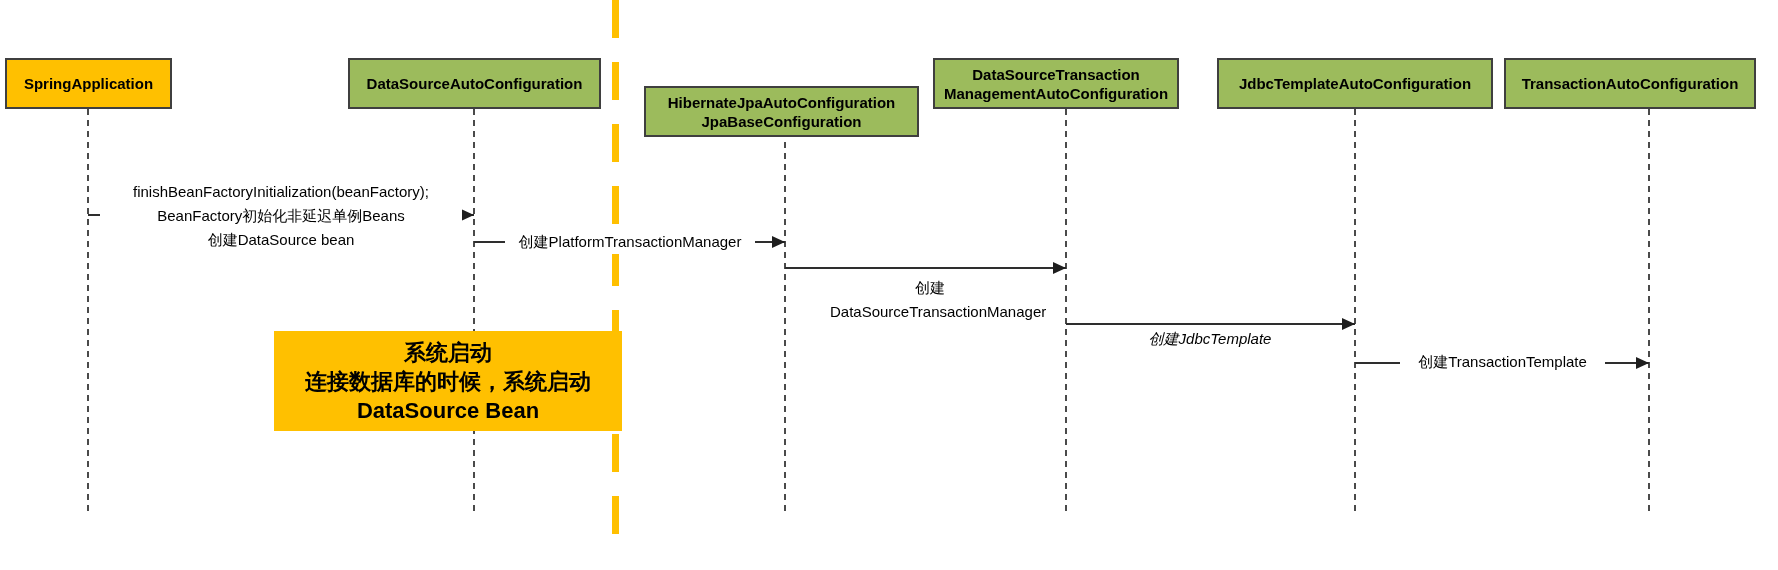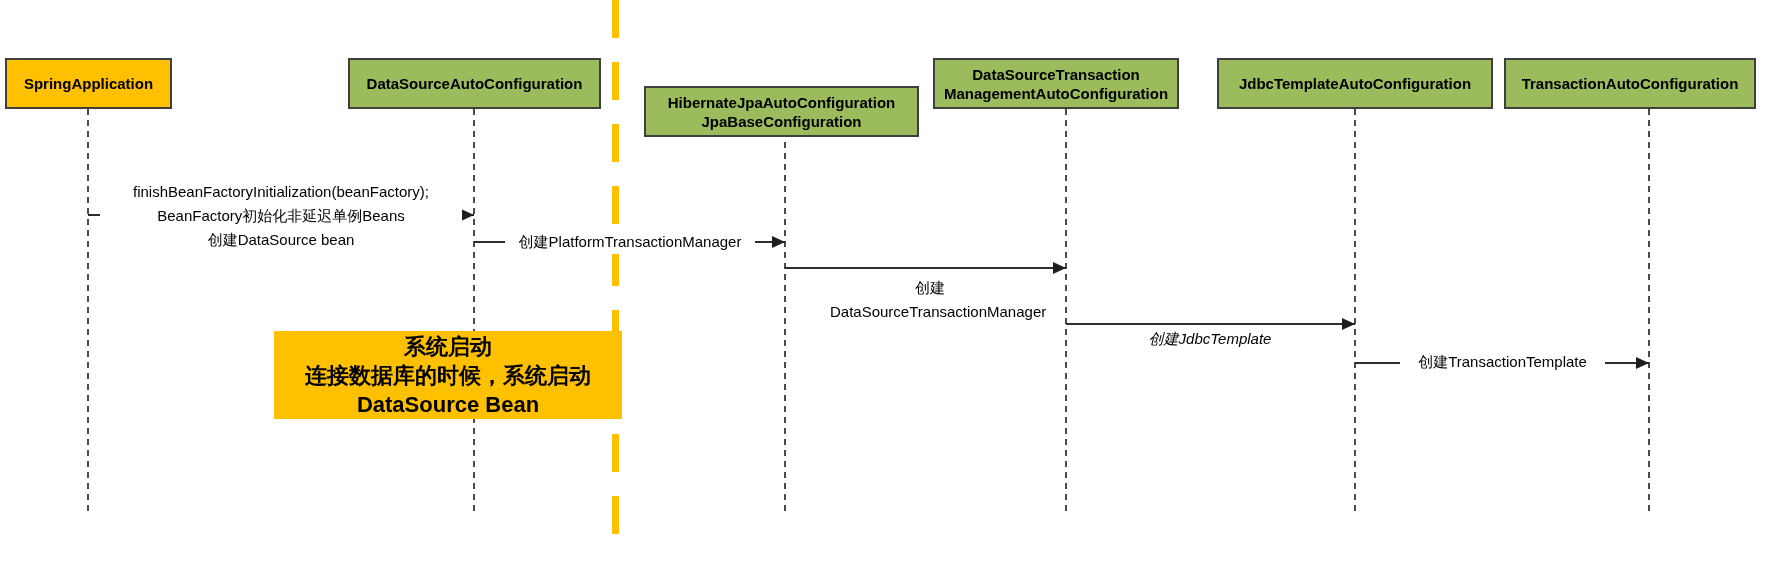--- a/index.html
+++ b/index.html
@@ -62,21 +62,21 @@
     text-align:center; font-size:15px; line-height:24px; white-space:nowrap;
   }
   .m1l { left:100px;  top:180px; width:362px; }
   .m2l { left:505px;  top:230px; width:250px; }
   .m3l { left:830px;  top:244px; width:200px;margin-top:32px; }
   .m4l { left:1120px; top:327px; width:180px;font-style:italic; }
   .m5l { left:1400px; top:350px; width:205px; }
 
   
   .note {
-    position:absolute; left:274px; top:331px; width:348px; height:88px;
+    position:absolute; left:274px; top:331px; width:348px; height:100px;
     background:#FFC000; z-index:5;
     display:flex; flex-direction:column; justify-content:center;
     text-align:center; font-size:22px; line-height:29px; font-weight:600;
   }
 </style>
 </head>
 <body>
 
 <div class="canvas">
 

